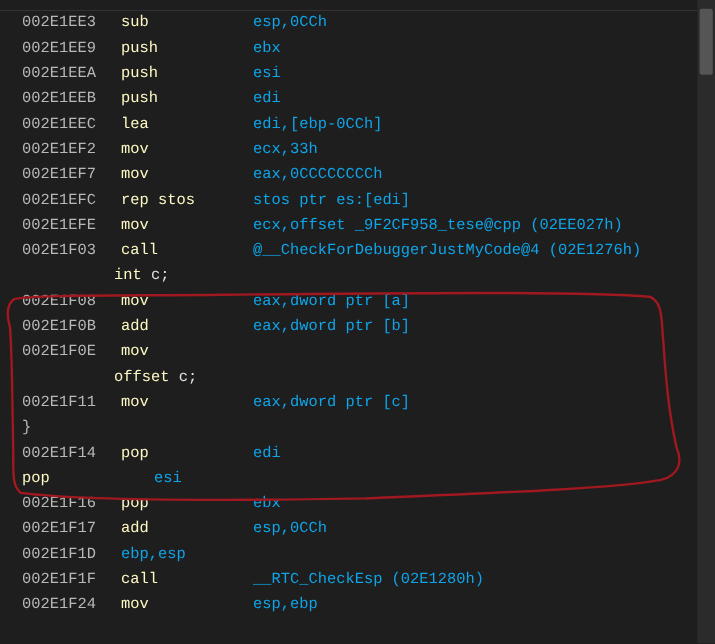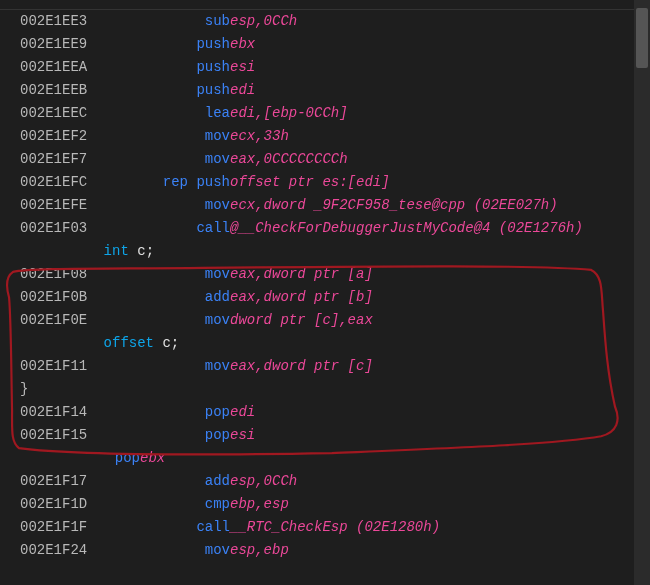--- a/index.html
+++ b/index.html
@@ -26,37 +26,35 @@
       white-space: pre;
       height: 23px;
       line-height: 23px;
     }
     .addr {
       color: #b8b8b8;
       width: 90px;
       flex-shrink: 0;
     }
     .mnemonic {
-      color: #3b82f6;
+      color: #fef9c3;
       width: 120px;
       flex-shrink: 0;
-      text-align: right;
     }
     .operand {
-      color: #ec4899;
-      font-style: italic;
+      color: #0ea5e9;
     }
     .source-line {
       color: #e0e0e0;
       padding-left: 50px;
       height: 23px;
       line-height: 23px;
       white-space: pre;
     }
-    .kw { color: #0ea5e9; }
+    .kw { color: #fef9c3; }
     .brace {
       color: #b8b8b8;
       height: 23px;
       line-height: 23px;
       padding-left: 0;
     }
     .scroll-track {
       position: absolute;
       right: 0;
       top: 0;
@@ -93,35 +91,35 @@
 <div class="container">
   <div class="title-bar"></div>
   <div class="content" id="content">
       <div class="line"><span class="addr">002E1EE3</span><span class="mnemonic">sub</span><span class="operand">esp,0CCh</span></div>
       <div class="line"><span class="addr">002E1EE9</span><span class="mnemonic">push</span><span class="operand">ebx</span></div>
       <div class="line"><span class="addr">002E1EEA</span><span class="mnemonic">push</span><span class="operand">esi</span></div>
       <div class="line"><span class="addr">002E1EEB</span><span class="mnemonic">push</span><span class="operand">edi</span></div>
       <div class="line"><span class="addr">002E1EEC</span><span class="mnemonic">lea</span><span class="operand">edi,[ebp-0CCh]</span></div>
       <div class="line"><span class="addr">002E1EF2</span><span class="mnemonic">mov</span><span class="operand">ecx,33h</span></div>
       <div class="line"><span class="addr">002E1EF7</span><span class="mnemonic">mov</span><span class="operand">eax,0CCCCCCCCh</span></div>
-      <div class="line"><span class="addr">002E1EFC</span><span class="mnemonic">rep push</span><span class="operand">offset ptr es:[edi]</span></div>
-      <div class="line"><span class="addr">002E1EFE</span><span class="mnemonic">mov</span><span class="operand">ecx,dword _9F2CF958_tese@cpp (02EE027h)</span></div>
+      <div class="line"><span class="addr">002E1EFC</span><span class="mnemonic">rep stos</span><span class="operand">stos ptr es:[edi]</span></div>
+      <div class="line"><span class="addr">002E1EFE</span><span class="mnemonic">mov</span><span class="operand">ecx,offset _9F2CF958_tese@cpp (02EE027h)</span></div>
       <div class="line"><span class="addr">002E1F03</span><span class="mnemonic">call</span><span class="operand">@__CheckForDebuggerJustMyCode@4 (02E1276h)</span></div>
       <div class="source-line">    <span class="kw">int</span> c;</div>
       <div class="line"><span class="addr">002E1F08</span><span class="mnemonic">mov</span><span class="operand">eax,dword ptr [a]</span></div>
       <div class="line"><span class="addr">002E1F0B</span><span class="mnemonic">add</span><span class="operand">eax,dword ptr [b]</span></div>
-      <div class="line"><span class="addr">002E1F0E</span><span class="mnemonic">mov</span><span class="operand">dword ptr [c],eax</span></div>
+      <div class="line"><span class="addr">002E1F0E</span><span class="mnemonic">mov</span></div>
       <div class="source-line">    <span class="kw">offset</span> c;</div>
       <div class="line"><span class="addr">002E1F11</span><span class="mnemonic">mov</span><span class="operand">eax,dword ptr [c]</span></div>
       <div class="brace">}</div>
       <div class="line"><span class="addr">002E1F14</span><span class="mnemonic">pop</span><span class="operand">edi</span></div>
-      <div class="line"><span class="addr">002E1F15</span><span class="mnemonic">pop</span><span class="operand">esi</span></div>
-      <div class="line"><span class="mnemonic">pop</span><span class="operand">ebx</span></div>
+      <div class="line"><span class="mnemonic">pop</span><span class="operand">esi</span></div>
+      <div class="line"><span class="addr">002E1F16</span><span class="mnemonic">pop</span><span class="operand">ebx</span></div>
       <div class="line"><span class="addr">002E1F17</span><span class="mnemonic">add</span><span class="operand">esp,0CCh</span></div>
-      <div class="line"><span class="addr">002E1F1D</span><span class="mnemonic">cmp</span><span class="operand">ebp,esp</span></div>
+      <div class="line"><span class="addr">002E1F1D</span><span class="operand">ebp,esp</span></div>
       <div class="line"><span class="addr">002E1F1F</span><span class="mnemonic">call</span><span class="operand">__RTC_CheckEsp (02E1280h)</span></div>
       <div class="line"><span class="addr">002E1F24</span><span class="mnemonic">mov</span><span class="operand">esp,ebp</span></div>
     </div>
 
   <div class="scroll-track">
     <div class="scroll-thumb"></div>
   </div>
 
   <svg class="annotation" viewBox="0 0 625 200">
     <path d="M 8 10 

